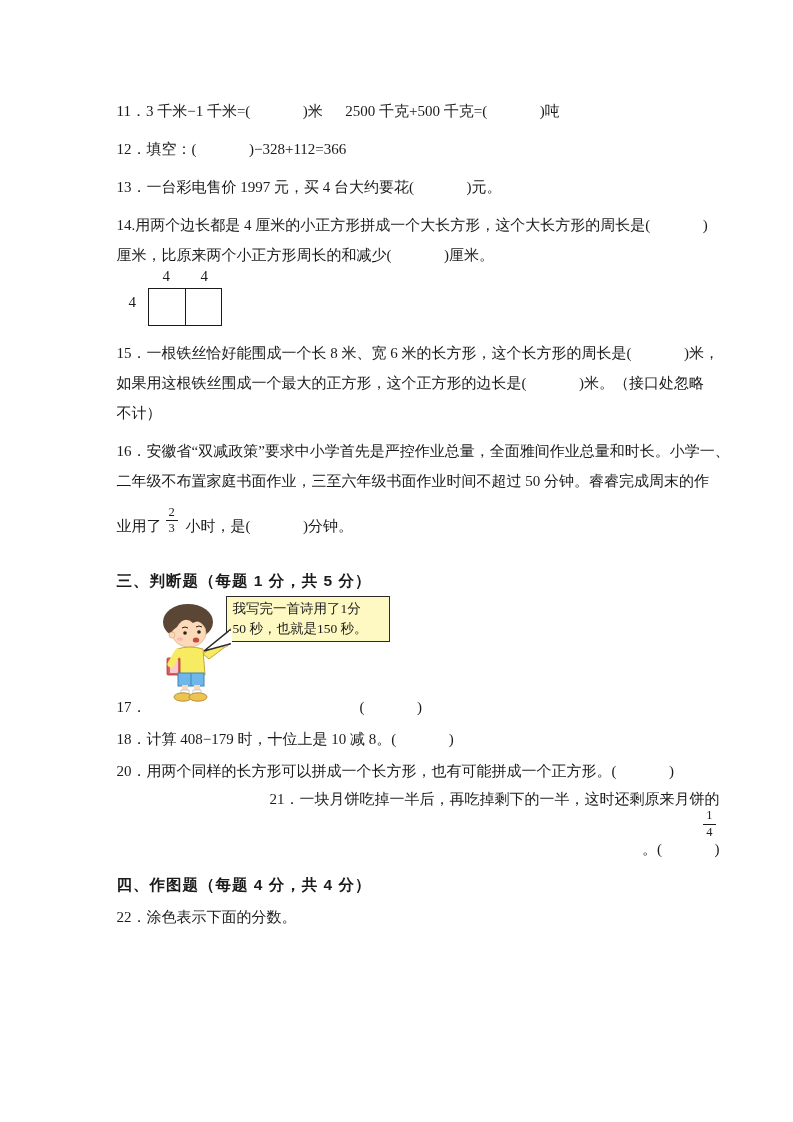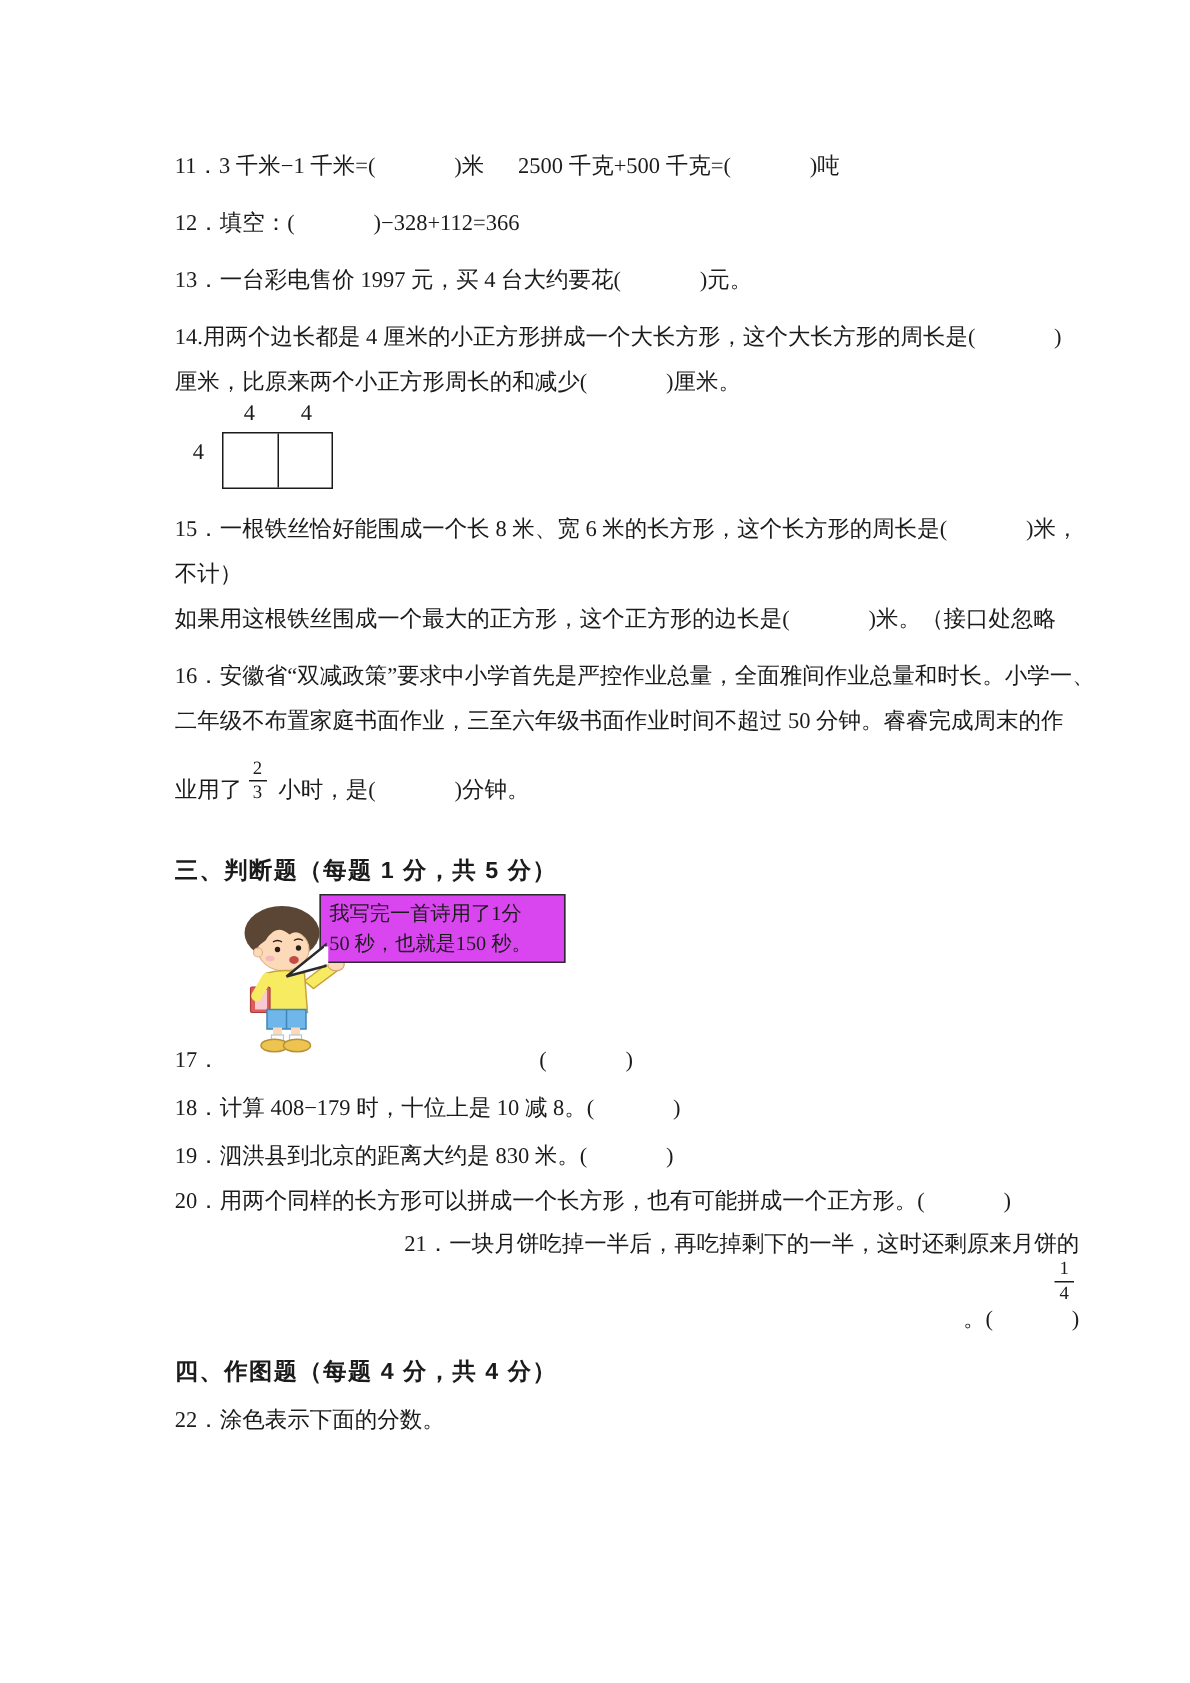--- a/index.html
+++ b/index.html
@@ -33,22 +33,22 @@
   .dg-top2 { position:absolute; left:84px; top:-4px; }
   .dg-left { position:absolute; left:12px; top:22px; }
   .dg-rect { position:absolute; left:31px; top:16px; width:72px; height:36px;
              border:1.6px solid #1b1b1b; }
   .dg-divider { position:absolute; left:50%; top:0; height:100%;
                 border-left:1.6px solid #1b1b1b; }
   
   .figure-area { position:relative; height:96px; }
   .boy { position:absolute; left:30px; top:6px; }
   .speech-bubble {
-    position:absolute; left:96px; top:0; width:150px;
-    border:1.6px solid #2a2a2a; background:#d946ef;
+    position:absolute; left:109px; top:0; width:150px;
+    border:1.6px solid #2a2a2a; background:#fef9c3;
     padding:2px 6px; font-size:13.5px; line-height:20px;
   }
   .bubble-line { white-space:pre; }
   .bubble-tail { position:absolute; left:-25px; bottom:-12px; }
   
   .q17-row { display:flex; line-height:30px; height:30px;text-align:center; }
   .q17-parens { margin-left:213px; white-space:pre; }
   .mb0 { margin-bottom:0; } .mb2 { margin-bottom:2px; } .mb4 { margin-bottom:4px; }
 </style>
 </head>
@@ -77,22 +77,22 @@
     <span class="dg-top1">4</span>
     <span class="dg-top2">4</span>
     <span class="dg-left">4</span>
     <div class="dg-rect">
       <div class="dg-divider"></div>
     </div>
   </div>
 
   <div class="qblock">
     <div class="qline">15．一根铁丝恰好能围成一个长 8 米、宽 6 米的长方形，这个长方形的周长是(              )米，</div>
+    <div class="qline">如果用这根铁丝围成一个最大的正方形，这个正方形的边长是(              )米。（接口处忽略</div>
     <div class="qline">不计）</div>
-    <div class="qline">如果用这根铁丝围成一个最大的正方形，这个正方形的边长是(              )米。（接口处忽略</div>
   </div>
 
   <div class="qblock mb0">
     <div class="qline">16．安徽省“双减政策”要求中小学首先是严控作业总量，全面雅间作业总量和时长。小学一、</div>
     <div class="qline">二年级不布置家庭书面作业，三至六年级书面作业时间不超过 50 分钟。睿睿完成周末的作</div>
     <div class="frac-line">
       <span>业用了</span>
       <span class="frac">
         <span class="num">2</span>
         <span class="den">3</span>
@@ -156,21 +156,20 @@
       <div class="bubble-line">50 秒，也就是150 秒。</div>
     </div>
   </div>
 
   <div class="q17-row mb2">
     <span>17．</span>
     <span class="q17-parens">(              )</span>
   </div>
 
   <div class="qline mb2">18．计算 408−179 时，十位上是 10 减 8。(              )</div>
-  <div class="qline mb0">19．泗洪县到北京的距离大约是 830 米。(              )</div>
   <div class="qline mb4">20．用两个同样的长方形可以拼成一个长方形，也有可能拼成一个正方形。(              )</div>
 
   <div class="frac-line" style="height:38px;flex-direction:column;">
     <span>21．一块月饼吃掉一半后，再吃掉剩下的一半，这时还剩原来月饼的</span>
     <span class="frac">
       <span class="num">1</span>
       <span class="den">4</span>
     </span>
     <span>。(              )</span>
   </div>

